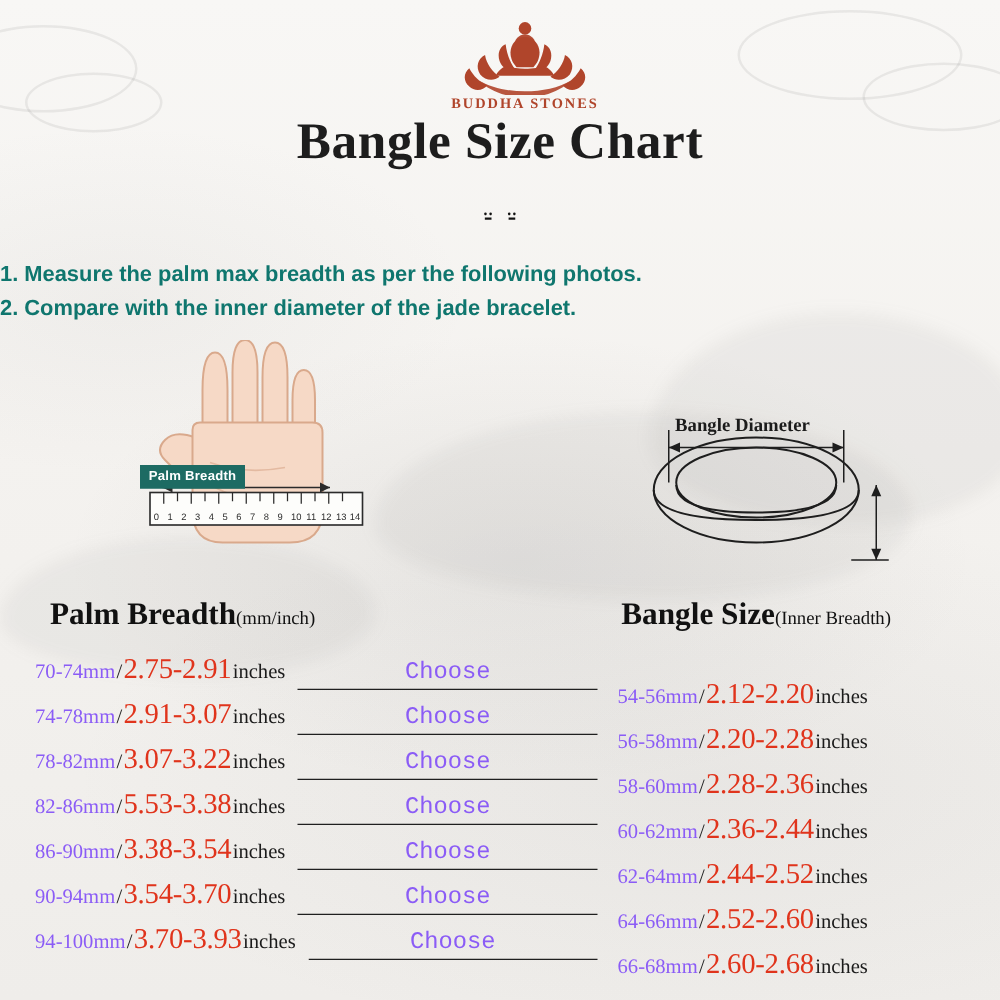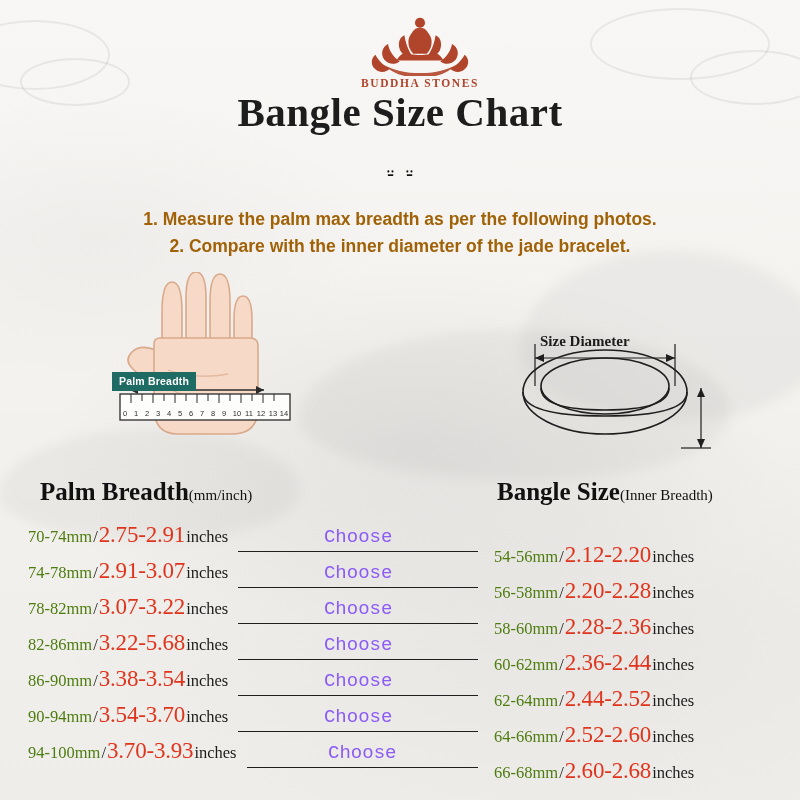--- a/index.html
+++ b/index.html
@@ -65,21 +65,21 @@
     font-size:17.5px;
     font-family:"Liberation Sans", sans-serif;
     font-weight:600;
     white-space:nowrap;
   }
   .flourish { color:#111; font-size:22px; font-family:"Liberation Serif", serif; }
 
   
   .steps {
     position:absolute; top:206px; left:0; right:0;
-    text-align:center; color:#a16207;
+    text-align:left; color:#0f766e;
   }
   .step {
     font-size:17.5px; font-weight:600; line-height:1.55;
     font-family:"Liberation Sans", sans-serif;
   }
 
   
   .hand-box { position:absolute; left:92px; top:272px; width:280px; height:190px; }
   .palm-label {
     position:absolute; left:112px; top:372px;
@@ -109,21 +109,21 @@
   #table-left { left:28px; top:522px; width:450px; }
   #table-right { left:494px; top:542px; width:300px; }
 
   .row {
     display:flex; align-items:baseline;
     height:36px;
     white-space:nowrap;
   }
   .mm {
     font-family:"Liberation Serif", serif;
-    font-size:16.5px; color:#4d7c0f;
+    font-size:16.5px; color:#8b5cf6;
   }
   .slash { font-family:"Liberation Serif", serif; font-size:16.5px; color:#1b1b1b; padding:0 1px; }
   .inch-val {
     font-family:"Liberation Serif", serif;
     font-size:23px; color:#e0341c; font-weight:400;
     letter-spacing:-0.2px;
   }
   .inch-unit {
     font-family:"Liberation Serif", serif;
     font-size:16.5px; color:#1b1b1b; margin-left:1px;
@@ -253,21 +253,21 @@
           <text x="157" y="144">11</text>
         <text x="169" y="144">12</text>
           <text x="181" y="144">13</text>
           <text x="192" y="144">14</text>
       </g>
     </g>
   </svg>
 </div>
 <div class="palm-label">Palm Breadth</div>
 
-<div class="inner-diam-label">Size Diameter</div>
+<div class="inner-diam-label">Bangle Diameter</div>
 <div class="bangle-box">
   <svg viewBox="0 0 215 140" width="215" height="140">
     <g fill="none" stroke="#1e1e1e" stroke-width="1.6">
 
       <ellipse cx="100" cy="62" rx="82" ry="42"></ellipse>
 
       <ellipse cx="100" cy="56" rx="64" ry="28"></ellipse>
 
       <path d="M18 62 q0 24 82 24 q82 0 82 -24"></path>
       <path d="M36 58 q0 22 64 22 q64 0 64 -22"></path>
@@ -324,21 +324,21 @@
     <span class="inch-val">3.07-3.22</span>
     <span class="inch-unit">inches</span>
     <span class="choose-cell">
       <span class="choose-text">Choose</span>
       <span class="choose-line"></span>
     </span>
   </div>
   <div class="row">
     <span class="mm">82-86mm</span>
     <span class="slash">/</span>
-    <span class="inch-val">3.22-5.68</span>
+    <span class="inch-val">5.53-3.38</span>
     <span class="inch-unit">inches</span>
     <span class="choose-cell">
       <span class="choose-text">Choose</span>
       <span class="choose-line"></span>
     </span>
   </div>
   <div class="row">
     <span class="mm">86-90mm</span>
     <span class="slash">/</span>
     <span class="inch-val">3.38-3.54</span>

